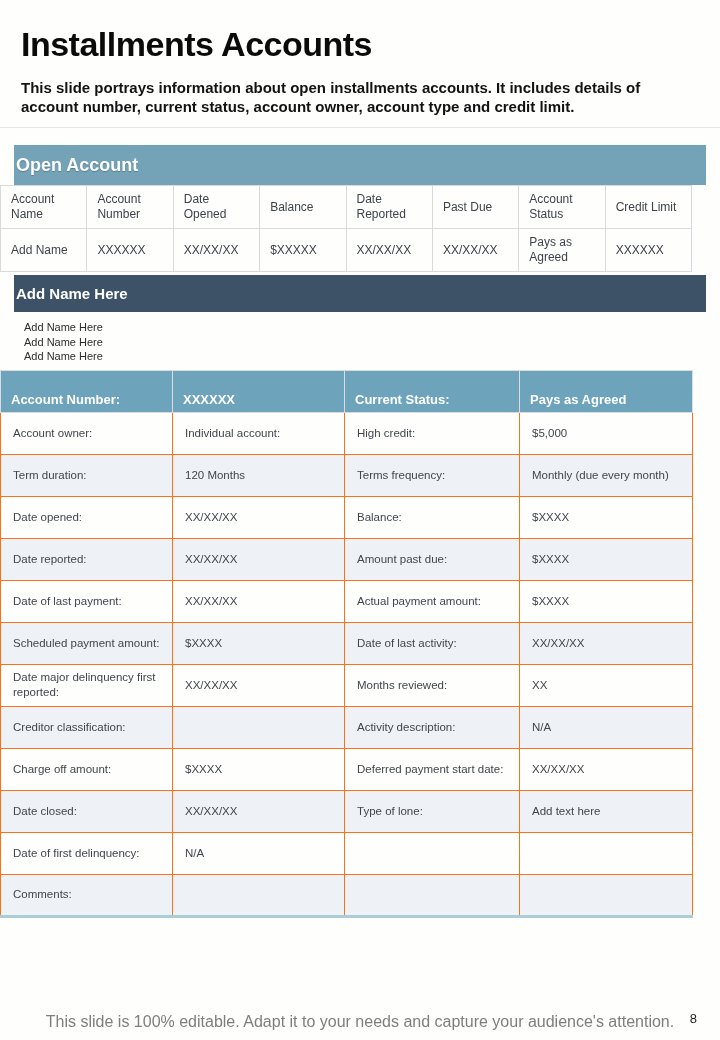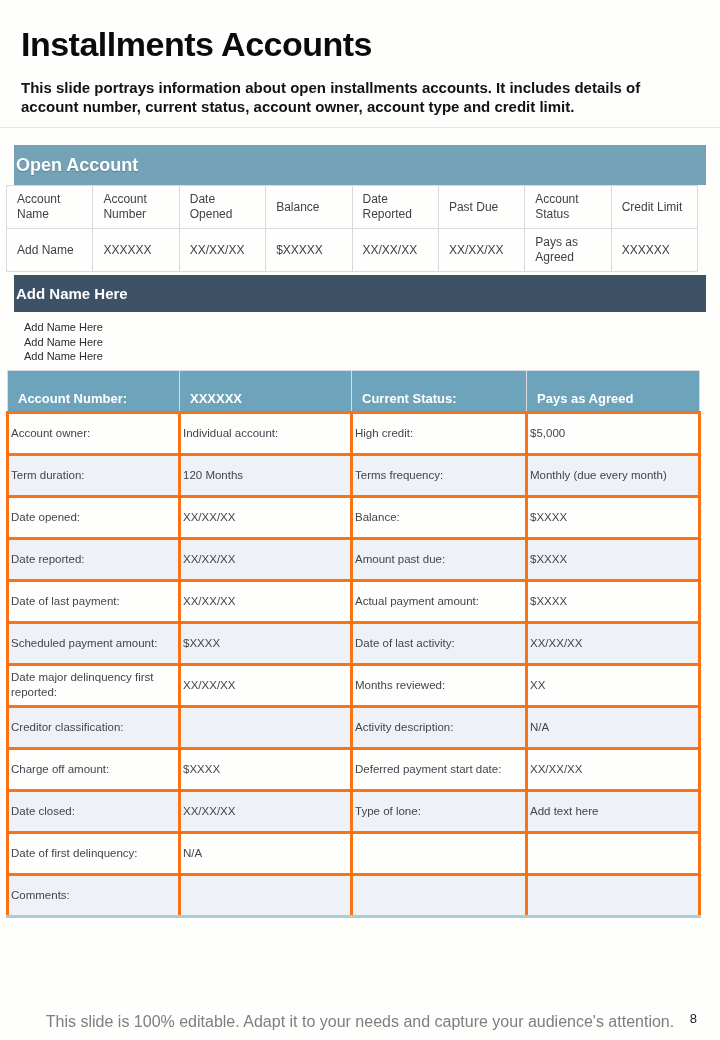--- a/index.html
+++ b/index.html
@@ -54,21 +54,21 @@
   .section-bar.dark {
     margin-top: 3px;
     height: 37px;
     background: #3d5267;
     font-size: 15px;
   }
   table {
     border-collapse: collapse;
     table-layout: fixed;
     width: 692px;
-    margin: 0 6px;
+    margin: 0 0;
   }
   
   .t1 { font-size: 12px; color: #3e434a; }
   .t1 th, .t1 td {
     border: 1px solid #d8dbde;
     font-weight: normal;
     text-align: left;
     vertical-align: middle;
     padding: 5px 6px 5px 10px;
     line-height: 1.25;
@@ -83,23 +83,23 @@
     color: #ffffff;
     font-size: 13px;
     font-weight: bold;
     text-align: left;
     height: 42px;
     padding: 20px 8px 4px 10px;
     border: 1px solid #d9dce0;
     vertical-align: middle;
   }
   .t2 td {
-    border: 3px solid #f97316;
+    border: 1px solid #f97316;
     height: 42px;
-    padding: 4px 8px 4px 2px;
+    padding: 4px 8px 4px 12px;
     vertical-align: middle;
     line-height: 1.3;
     background: #fefefd;
   }
   .t2 tbody tr:nth-child(even) td { background: #eef2f6; }
   .t2 tbody tr:last-child td { border-bottom: 3px solid #abced5; }
   
   .name-lines {
     margin: 8px 14px 0 24px;
     font-size: 11px;

